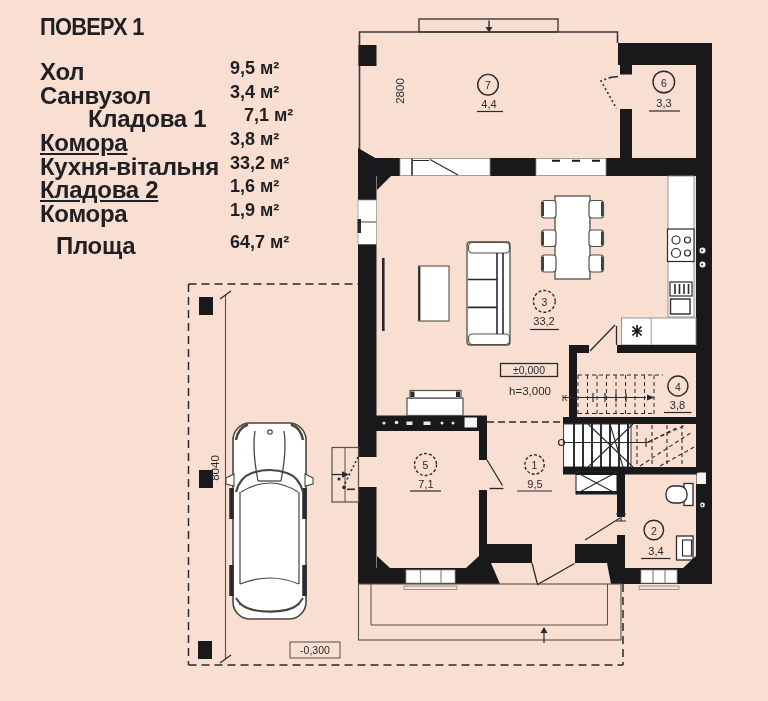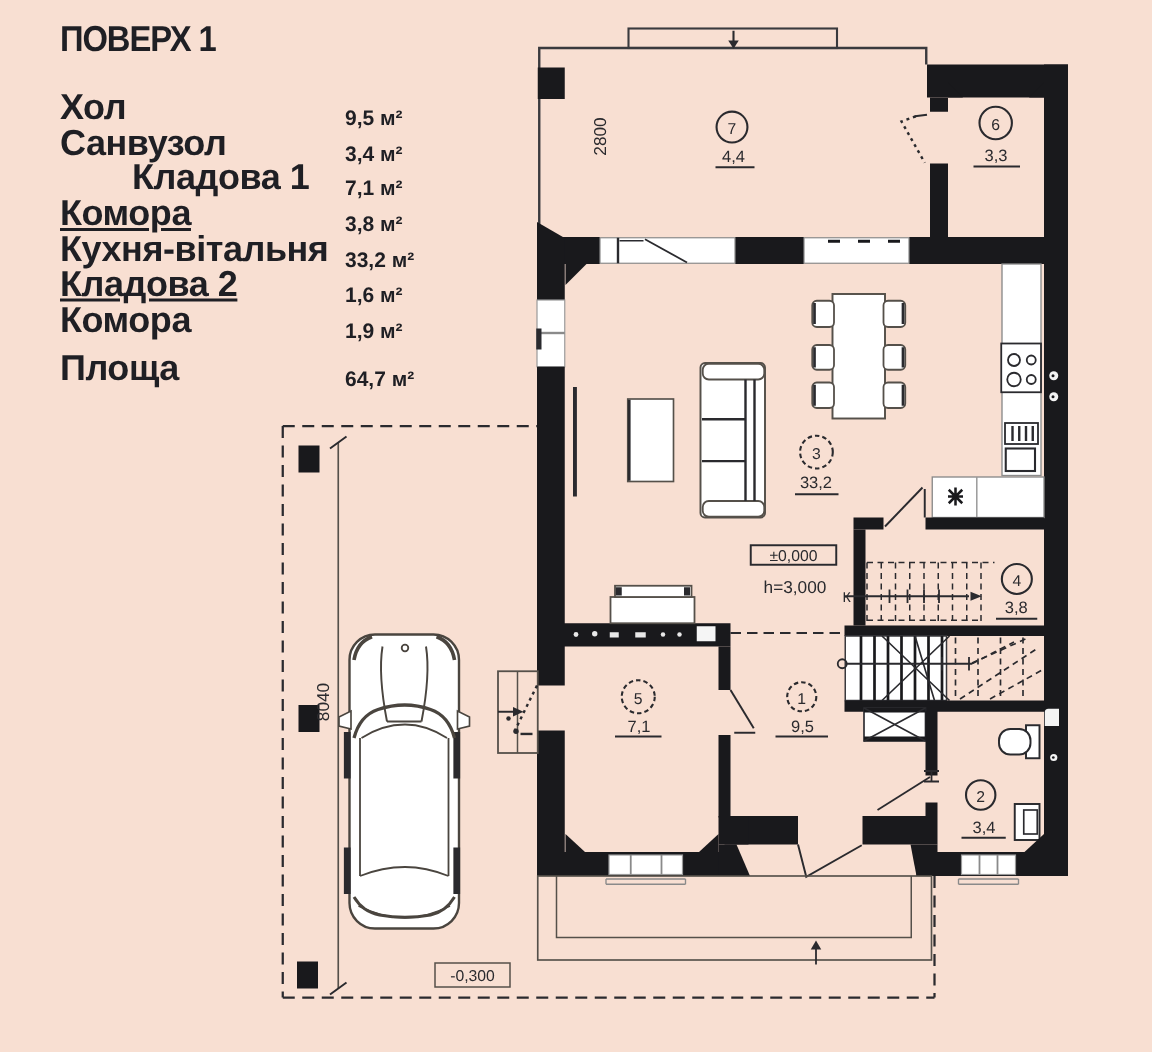--- a/index.html
+++ b/index.html
@@ -1,47 +1,47 @@
 <!DOCTYPE html>
 <html><head>
 <meta charset="utf-8">
 <style>
   html,body{margin:0;padding:0;}
   body{width:768px;height:701px;background:#f8dfd2;font-family:"Liberation Sans",sans-serif;position:relative;overflow:hidden;}
   .lbl{position:absolute;color:#1f1f24;font-size:24px;font-weight:700;letter-spacing:-0.3px;white-space:nowrap;}
-  .val{position:absolute;color:#1f1f24;font-size:14px;font-weight:700;white-space:nowrap;margin-top:12px;}
+  .val{position:absolute;color:#1f1f24;font-size:18px;font-weight:700;white-space:nowrap;}
   #plan{position:absolute;left:0;top:0;}
 </style>
 </head>
 <body>
 
 <div class="lbl" style="left:40px;top:12.5px;font-size:24px;letter-spacing:-0.8px;transform:scaleX(0.91);transform-origin:0 0;">ПОВЕРХ 1</div>
 
 <div class="lbl" style="left:40px;top:57.8px;">Хол</div>
 <div class="val" style="left:230px;top:57.8px;">9,5 м²</div>
 
 <div class="lbl" style="left:40px;top:81.5px;">Санвузол</div>
 <div class="val" style="left:230px;top:81.5px;">3,4 м²</div>
 
 <div class="lbl" style="left:40px;top:105.2px;margin-left:48px;">Кладова 1</div>
-<div class="val" style="left:230px;top:105.2px;">7,1 м²</div>
+<div class="val" style="left:244px;top:105.2px;">7,1 м²</div>
 
 <div class="lbl" style="left:40px;top:128.9px;text-decoration:underline;">Комора</div>
 <div class="val" style="left:230px;top:128.9px;">3,8 м²</div>
 
 <div class="lbl" style="left:40px;top:152.6px;">Кухня-вітальня</div>
 <div class="val" style="left:230px;top:152.6px;text-align:center;">33,2 м²</div>
 
 <div class="lbl" style="left:40px;top:176.3px;text-decoration:underline;">Кладова 2</div>
 <div class="val" style="left:230px;top:176.3px;">1,6 м²</div>
 
 <div class="lbl" style="left:40px;top:200px;">Комора</div>
 <div class="val" style="left:230px;top:200px;">1,9 м²</div>
 
-<div class="lbl" style="left:40px;top:231.8px;">Площа</div>
+<div class="lbl" style="left:56px;top:231.8px;">Площа</div>
 <div class="val" style="left:230px;top:231.8px;">64,7 м²</div>
 <svg id="plan" width="768" height="701" viewBox="0 0 768 701">
 <g fill="none" stroke="none">
 
 <path d="M359.5,158 L359.5,32 L617.5,32 L617.5,43" stroke="#3a3a3e" stroke-width="1.6"></path>
 
 <rect x="419" y="19" width="139" height="13" stroke="#3a3a3e" stroke-width="1.4"></rect>
 
 <path d="M489,20.5 L489,28" stroke="#2a2a2e" stroke-width="1.4"></path>
 <path d="M485.5,27 L492.5,27 L489,32.5 Z" fill="#2a2a2e"></path>

